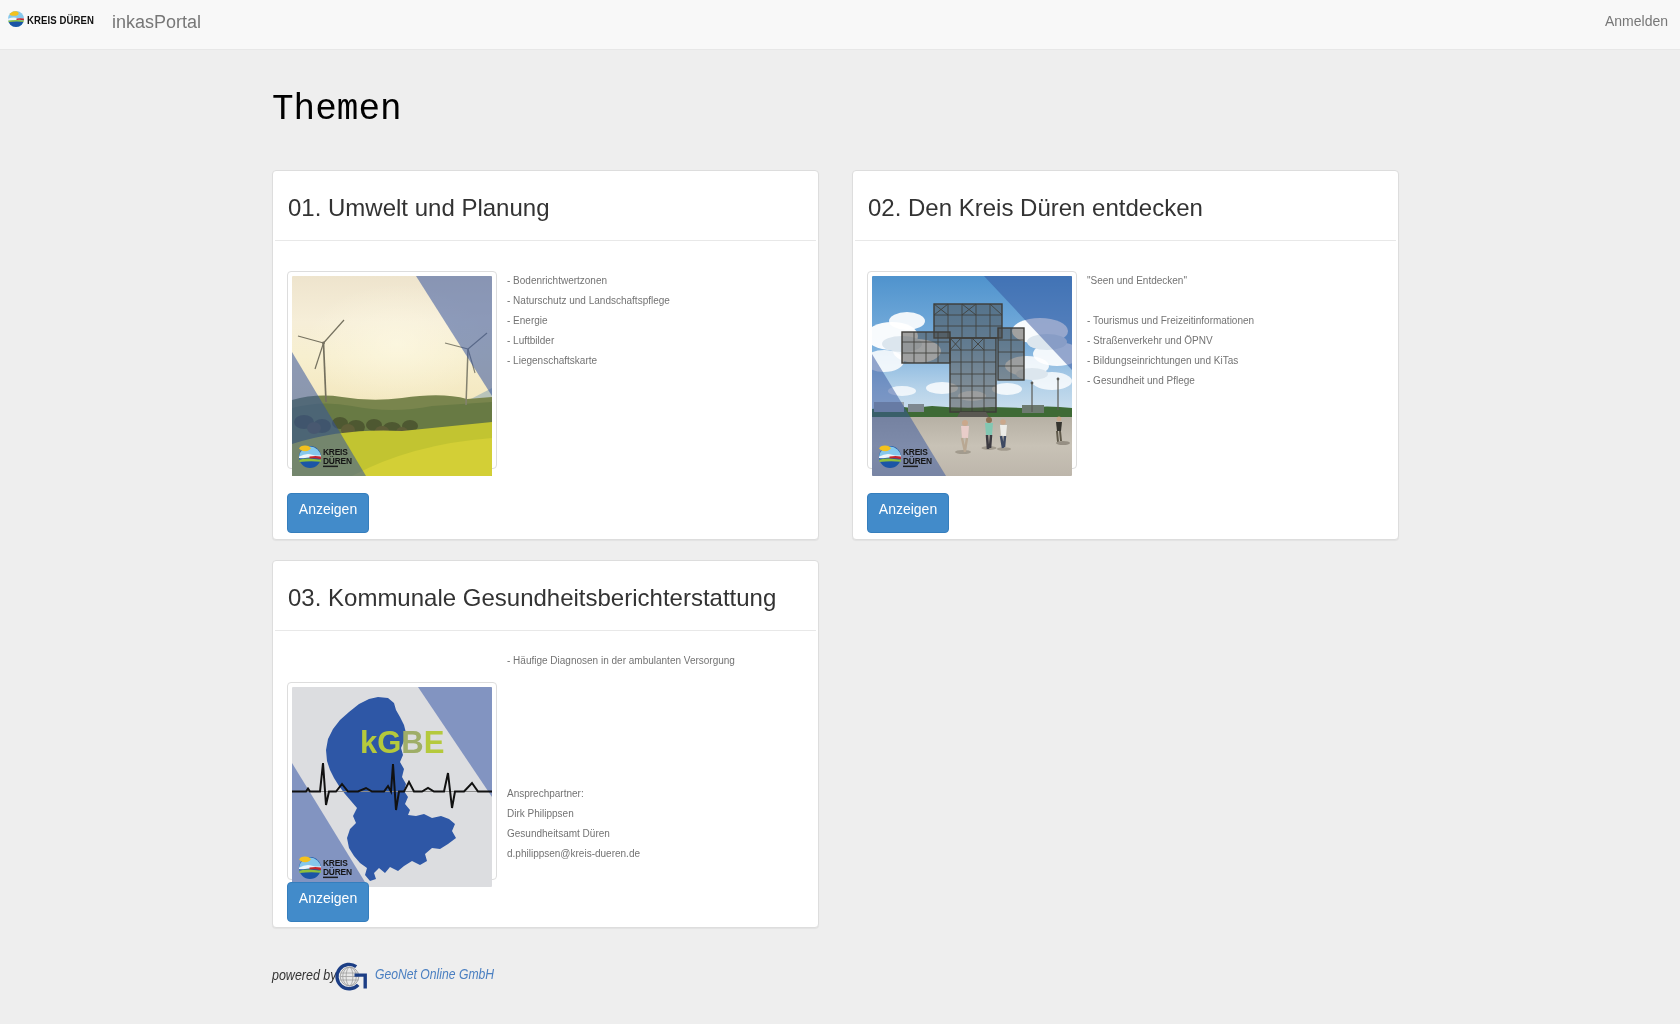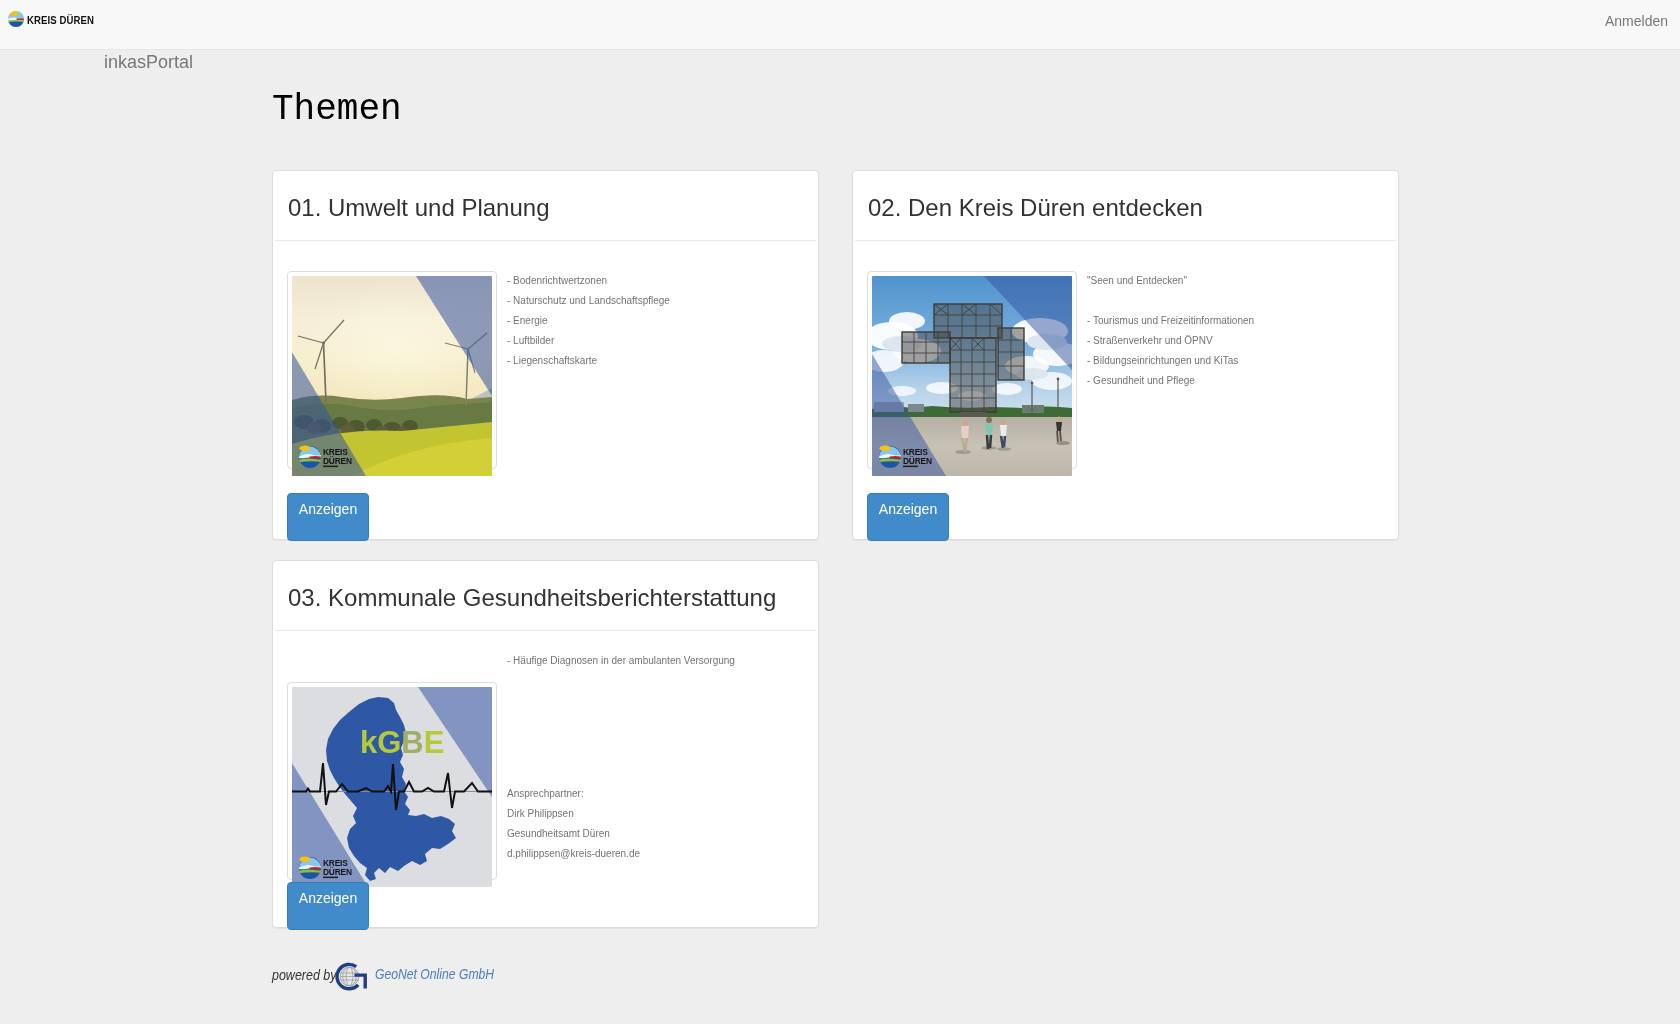--- a/index.html
+++ b/index.html
@@ -1,30 +1,30 @@
 <!DOCTYPE html>
 <html><head>
 <meta charset="utf-8">
 <style>
 * { margin:0; padding:0; box-sizing:border-box; }
 html,body { width:1680px; height:1024px; }
 body { font-family:"Liberation Sans",sans-serif; background:#eee; position:relative; overflow:hidden; }
 .abs { position:absolute; }
 #navbar { position:absolute; left:0; top:0; width:1680px; height:50px; background:#f8f8f8; border-bottom:1px solid #e7e7e7; }
 #brandtxt { position:absolute; left:27px; top:14px; font-size:11px; font-weight:bold; color:#111; letter-spacing:0.1px; transform:scaleX(0.87); transform-origin:0 0; white-space:nowrap; }
-#inkas { position:absolute; left:104px; top:12px; font-size:18px; line-height:20px; color:#777;margin-top:40px; }
+#inkas { position:absolute; left:112px; top:12px; font-size:18px; line-height:20px; color:#777; }
 #anmelden { position:absolute; right:12px; top:11px; font-size:14px; line-height:20px; color:#777; }
 #themen { position:absolute; left:272px; top:90px; font-size:36px; line-height:40px; font-weight:400; color:#000000;font-family:Liberation Mono, monospace; }
 .panel { position:absolute; background:#fff; border:1px solid #ddd; border-radius:4px; box-shadow:0 1px 1px rgba(0,0,0,0.05); }
 .ptitle { position:absolute; left:16px; font-size:24px; line-height:26px; color:#333; white-space:nowrap; }
 .pdiv { position:absolute; left:3px; right:3px; height:1px; background:#e8e8e8; }
 .thumb { position:absolute; left:15px; width:210px; height:198px; background:#fff; border:1px solid #ddd; border-radius:4px; padding:4px; }
 .thumb svg { display:block; border-radius:1px; }
 .plist { position:absolute; font-size:10px; line-height:20px; color:#737373; }
-.btn { position:absolute; left:15px; width:82px; height:48px; background:#428bca; border:1px solid #357ebd; border-radius:4px; color:#fff; font-size:14px; line-height:31px; text-align:center; }
+.btn { position:absolute; left:15px; width:82px; height:40px; background:#428bca; border:1px solid #357ebd; border-radius:4px; color:#fff; font-size:14px; line-height:31px; text-align:center; }
 </style>
 </head>
 <body>
 <div id="navbar">
   <svg class="abs" style="left:8px;top:11px" width="16" height="16" viewBox="0 0 16 16">
     <defs>
         <clipPath id="nc">
           <circle cx="8" cy="8" r="8"></circle>
         </clipPath>
       </defs>

